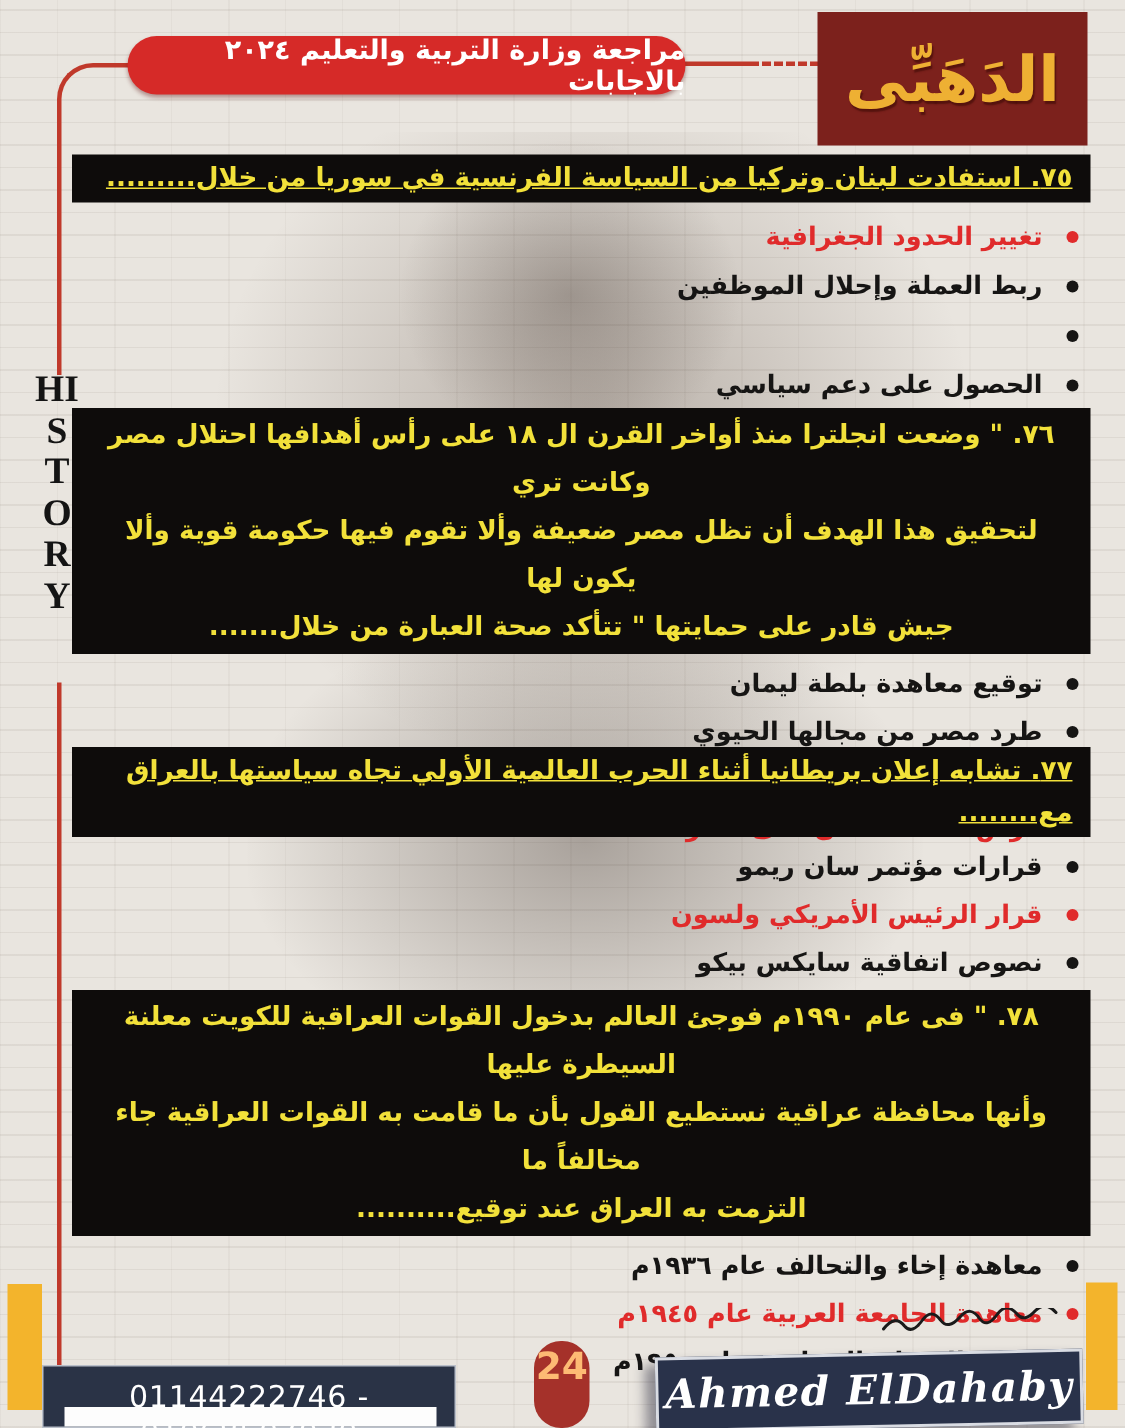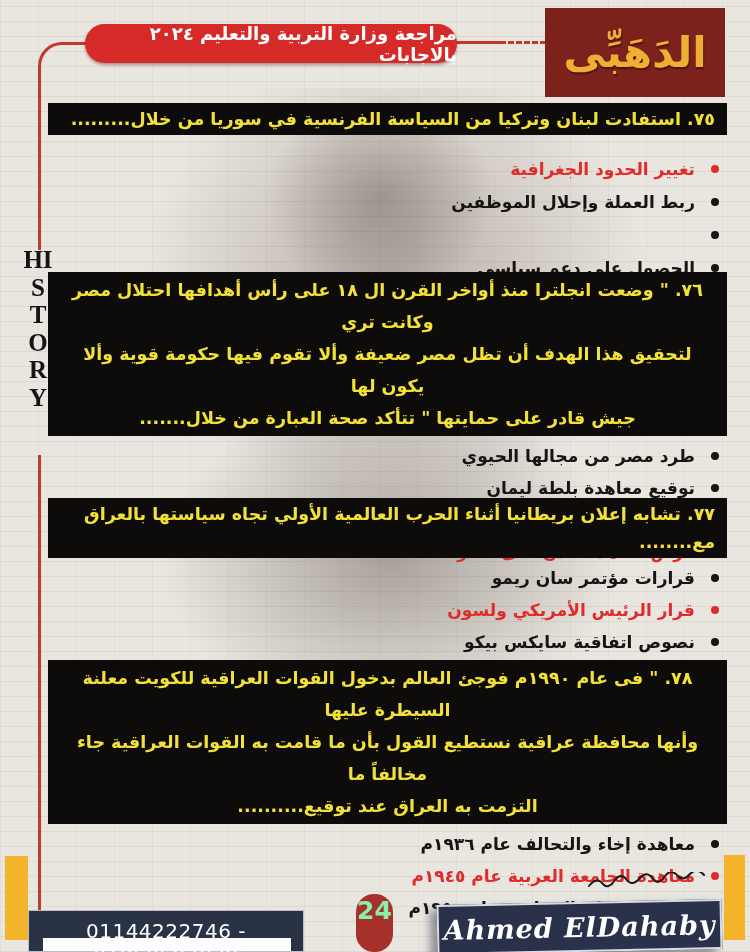--- a/index.html
+++ b/index.html
@@ -45,41 +45,41 @@
   .history{position:absolute;left:23px;top:246px;width:30px;
     font-family:"Liberation Serif","DejaVu Serif",serif;font-weight:bold;
     font-size:25px;line-height:27.5px;color:#141414;text-align:center;
     word-break:break-all;}
 
   
   .q{position:absolute;left:48px;width:679px;}
   .q-box{background:var(--box-black,#0e0c0b);color:var(--q-yellow,#f2e13a);
     font-weight:bold;font-size:17.5px;direction:rtl;white-space:pre-line;
     padding:2px 12px;box-sizing:border-box;}
-  .q-box.single{line-height:28px;text-align:right;}
+  .q-box.single{line-height:28px;text-align:right;text-decoration:underline;}
   .q-box.multi{line-height:32px;text-align:center;}
   .opts{margin-top:4px;direction:rtl;padding-right:8px;}
   .opt{display:flex;align-items:center;height:32px;color:var(--text-black,#161514);
     font-weight:bold;font-size:17px;direction:rtl;}
   .opt .dot{width:8px;height:8px;border-radius:50%;background:currentColor;
     margin-left:16px;flex:0 0 auto;}
   .opt.correct{color:var(--correct-red,#e02b2b);}
-  .opts75{margin-top:17px;}
+  .opts75{margin-top:6px;}
   .opts75 .opt{height:33px;}
 
   
   .ybar{position:absolute;background:var(--bar-yellow,#f3b42c);}
   .ybar-left{left:5px;top:856px;width:23px;height:84px;}
   .ybar-right{left:724px;top:855px;width:21px;height:85px;}
   .phonebox{position:absolute;left:28px;top:910px;width:276px;height:42px;
     background:var(--navy,#2a3346);border:1px solid #b9bfc9;box-sizing:border-box;
     color:#fff;font-size:20px;letter-spacing:.5px;text-align:center;padding-top:8px;}
   .phonebox .whitestrip{position:absolute;left:14px;right:12px;bottom:0;height:13px;background:#fdfdfd;}
   .pagenum{position:absolute;left:356px;top:894px;width:37px;height:58px;
-    background:var(--page-red,#a5312a);border-radius:18px;color:#86efac;
+    background:var(--page-red,#a5312a);border-radius:18px;color:#fdba74;
     font-weight:bold;font-size:25px;text-align:center;padding-top:2px;box-sizing:border-box;}
   .signature{position:absolute;left:437px;top:902px;width:285px;height:50px;
     background:#29324a;border:2px solid #d9dce3;box-sizing:border-box;
     transform:rotate(-1.2deg);display:flex;align-items:center;justify-content:center;
     color:#fff;font-family:"DejaVu Serif","Liberation Serif",serif;
     font-style:italic;font-weight:bold;font-size:27px;letter-spacing:1px;
     box-shadow:-7px 5px 8px rgba(35,35,55,.45);}
   .scribble{position:absolute;left:585px;top:872px;}
 </style>
 </head>
@@ -126,25 +126,25 @@
       </div>
   </section>
 
   <section class="q" style="top:272px">
     <div class="q-box multi">٧٦. " وضعت انجلترا منذ أواخر القرن ال ١٨ على رأس أهدافها احتلال مصر وكانت تري
 لتحقيق هذا الهدف أن تظل مصر ضعيفة وألا تقوم فيها حكومة قوية وألا يكون لها
 جيش قادر على حمايتها " تتأكد صحة العبارة من خلال.......</div>
     <div class="opts">
         <div class="opt">
           <span class="dot"></span>
+          <span class="opt-text">توقيع معاهدة بلطة ليمان</span>
+        </div>
+        <div class="opt">
+          <span class="dot"></span>
           <span class="opt-text">طرد مصر من مجالها الحيوي</span>
-        </div>
-        <div class="opt">
-          <span class="dot"></span>
-          <span class="opt-text">توقيع معاهدة بلطة ليمان</span>
         </div>
         <div class="opt">
           <span class="dot"></span>
           <span class="opt-text">تحطيم قوة مصر في اليونان</span>
         </div>
         <div class="opt correct">
           <span class="dot"></span>
           <span class="opt-text">فرض معاهدة لندن على مصر</span>
         </div>
       </div>

